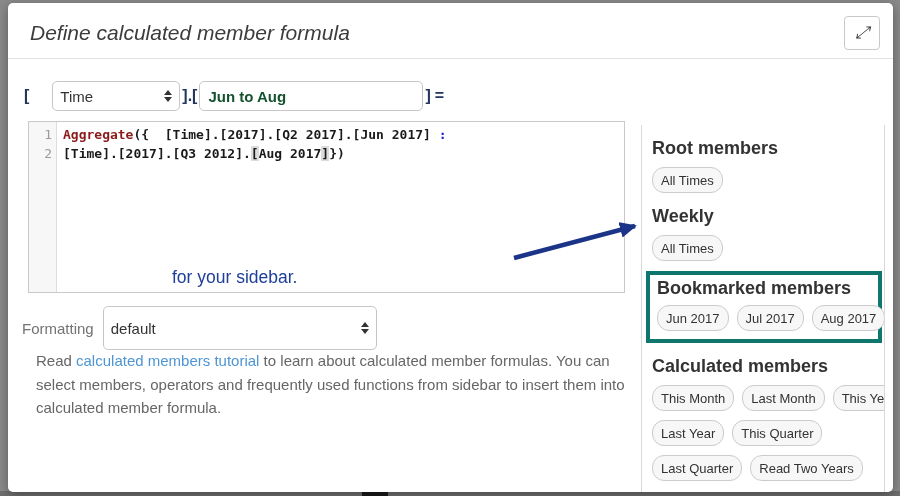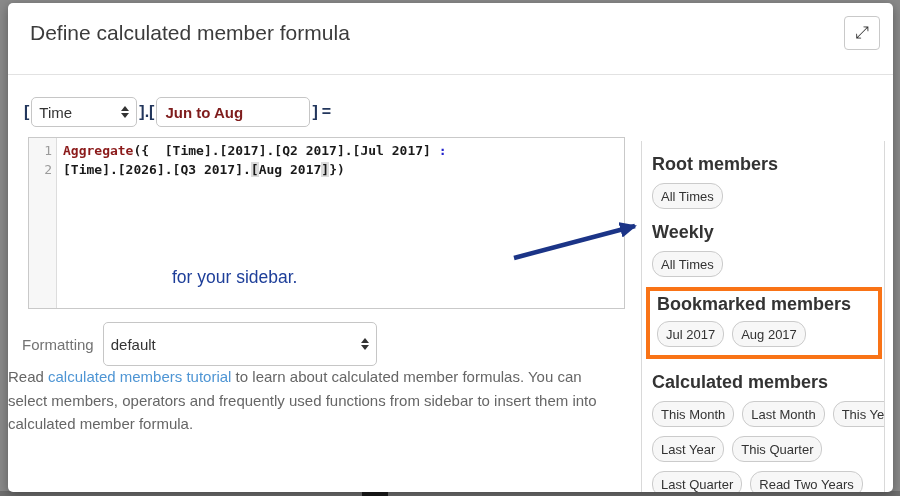--- a/index.html
+++ b/index.html
@@ -5,70 +5,70 @@
   * { margin:0; padding:0; box-sizing:border-box; }
   html,body { width:900px; height:496px; overflow:hidden; }
   body { background:#8a8a8a; font-family:"Liberation Sans", sans-serif; position:relative; }
 
   .overlay-bottom { position:absolute; left:0; bottom:0; width:900px; height:5px; background:#6f6f6f; }
   .overlay-smudge { position:absolute; left:362px; bottom:0; width:26px; height:4px; background:#1a1a1a; }
 
   .modal { position:absolute; left:8px; top:3px; width:885px; height:489px; background:#ffffff;
            border-radius:5px; box-shadow:0 3px 12px rgba(0,0,0,.35); overflow:hidden; }
 
-  .modal-header { position:relative; height:72px; border-bottom:1px solid #e2e2e2; }
+  .modal-header { position:relative; height:56px; border-bottom:1px solid #e2e2e2;font-style:italic; }
   .modal-title { position:absolute; left:22px; top:18px; font-size:21px; color:#3c3c3c; }
   .expand-btn { position:absolute; right:13px; top:13px; width:36px; height:34px; background:#fff;
                 border:1px solid #c9c9c9; border-radius:4px; font-size:17px; color:#333;
                 display:flex; align-items:center; justify-content:center; cursor:pointer; }
 
   .modal-body { position:relative; }
 
   
   .formula-row { position:absolute; left:14px; top:22px; display:flex; align-items:center; }
   .bracket { font-weight:bold; font-size:16px; color:#22365c; padding:0 2px; }
   .sel-box { height:30px; background:#fff; border:1px solid #c6c6c6; border-radius:5px;
              display:flex; align-items:center; padding:0 7px; font-size:15px; color:#333; cursor:pointer; }
-  .dim-select { width:106px; }
+  .dim-select { width:128px;margin-left:21px; }
   .sel-label { flex:1; }
   .stepper { display:flex; flex-direction:column; align-items:center; gap:2px; }
   .stepper .up { width:0; height:0; border-left:4px solid transparent; border-right:4px solid transparent; border-bottom:5px solid #333; }
   .stepper .dn { width:0; height:0; border-left:4px solid transparent; border-right:4px solid transparent; border-top:5px solid #333; }
-  .name-input { width:154px; height:30px; border:1px solid #c6c6c6; border-radius:5px; padding:0 8px;
-                font-family:"Liberation Sans", sans-serif; font-size:15px; font-weight:bold; color:#7f1d1d; outline:none; }
+  .name-input { width:224px; height:30px; border:1px solid #c6c6c6; border-radius:5px; padding:0 8px;
+                font-family:"Liberation Sans", sans-serif; font-size:15px; font-weight:bold; color:#14532d; outline:none; }
 
   
   .editor { position:absolute; left:20px; top:62px; width:597px; height:172px; border:1px solid #c9c9c9;
             background:#fff; display:flex; font-family:"DejaVu Sans Mono", monospace; font-size:13px; line-height:19px; }
   .gutter { width:28px; background:#f7f7f7; border-right:1px solid #ddd; color:#9b9b9b;
             text-align:right; padding:3px 4px 0 0; }
   .code { flex:1; padding:3px 0 0 6px; font-weight:bold; color:#1a1a1a; white-space:pre-wrap; }
   .cm-keyword { color:#8b1a1a;margin-top:46px; }
   .cm-operator { color:#2222cc; }
   .cm-matchbracket { background:#dcdcdc; }
 
   
   .formatting-row { position:absolute; left:14px; top:247px; display:flex; align-items:center; }
   .formatting-label { font-size:15px; color:#737373; margin-right:9px; }
   .fmt-select { width:274px; height:44px; }
 
   
-  .tutorial { position:absolute; left:0; top:290px; width:606px; font-size:15px; color:#666; line-height:23.5px; }
+  .tutorial { position:absolute; left:28px; top:290px; width:606px; font-size:15px; color:#666; line-height:23.5px; }
   .tutorial a { color:#4e95d4; text-decoration:none; cursor:pointer; }
 
   
   .sidebar { position:absolute; left:633px; top:66px; width:244px; height:373px;
              border-left:1px solid #d9d9d9; border-right:1px solid #d9d9d9; }
   .sidebar-clip { height:356px; overflow:hidden; padding:0 10px; }
   .sb-heading { font-size:18px; font-weight:bold; color:#333; margin:13px 0 8px; }
   .btn-row { display:flex; gap:8px; margin-bottom:9px; flex-wrap:nowrap; }
   .member-btn { background:#f7f7f7; border:1px solid #cbcbcb; border-radius:12px; color:#333;
                 font-family:"Liberation Sans", sans-serif; font-size:13px; padding:4px 8px; height:26px;
                 white-space:nowrap; cursor:pointer; }
-  .bookmark-box { border:4px solid #f97316; margin:10px -8px 4px -6px; padding:0 7px 8px 7px; }
+  .bookmark-box { border:4px solid #0f766e; margin:10px -8px 4px -6px; padding:0 7px 8px 7px; }
   .bookmark-box .sb-heading { margin:3px 0 6px; }
   .bookmark-box .btn-row { margin-bottom:0; }
 
   
   .annotation-text { position:absolute; left:172px; top:238px; width:360px; font-size:17.5px;
                      line-height:26px; color:#1d3e99; z-index:10; }
   .annotation-arrow { position:absolute; left:505px; top:210px; z-index:10; }
 </style>
 </head>
 <body>
@@ -100,21 +100,21 @@
       <input class="name-input" type="text" value="Jun to Aug" style="">
       <span class="bracket">]</span>
       <span class="bracket">=</span>
     </div>
 
     <div class="editor">
       <div class="gutter">
         <div>1</div>
         <div>2</div>
       </div>
-      <div class="code"><span class="cm-keyword">Aggregate</span><span>({ </span><span> [Time].[2017].[Q2 2017].[Jul 2017] </span><span class="cm-operator">:</span><br><span>[Time].[2026].[Q3 2017].</span><span class="cm-matchbracket">[</span><span>Aug 2017</span><span class="cm-matchbracket">]</span><span>})</span></div>
+      <div class="code"><span class="cm-keyword">Aggregate</span><span>({ </span><span> [Time].[2017].[Q2 2017].[Jun 2017] </span><span class="cm-operator">:</span><br><span>[Time].[2017].[Q3 2012].</span><span class="cm-matchbracket">[</span><span>Aug 2017</span><span class="cm-matchbracket">]</span><span>})</span></div>
     </div>
 
     <div class="formatting-row">
       <span class="formatting-label">Formatting</span>
       <div class="sel-box fmt-select">
         <span class="sel-label">default</span>
         <span class="stepper">
             <span class="up"></span>
             <span class="dn"></span>
           </span>
@@ -132,20 +132,21 @@
         </div>
 
         <div class="sb-heading">Weekly</div>
         <div class="btn-row">
           <button class="member-btn">All Times</button>
         </div>
 
         <div class="bookmark-box">
           <div class="sb-heading">Bookmarked members</div>
           <div class="btn-row">
+            <button class="member-btn">Jun 2017</button>
             <button class="member-btn">Jul 2017</button>
             <button class="member-btn">Aug 2017</button>
           </div>
         </div>
 
         <div class="sb-heading">Calculated members</div>
         <div class="btn-row">
           <button class="member-btn">This Month</button>
           <button class="member-btn">Last Month</button>
           <button class="member-btn">This Year</button>

